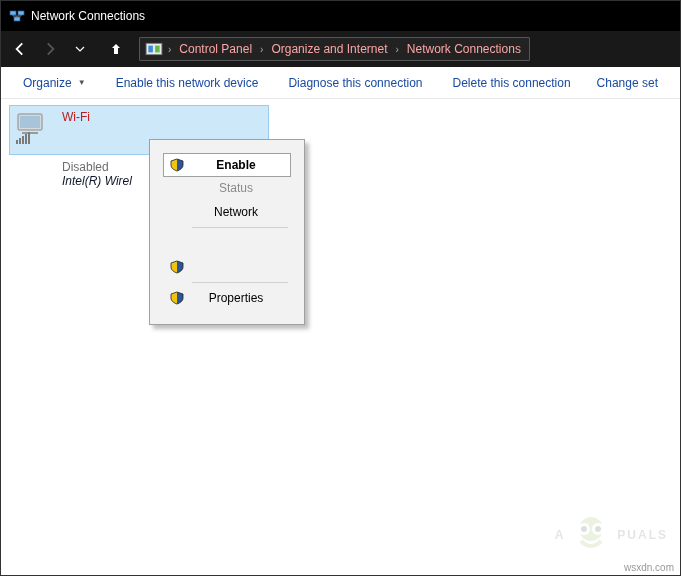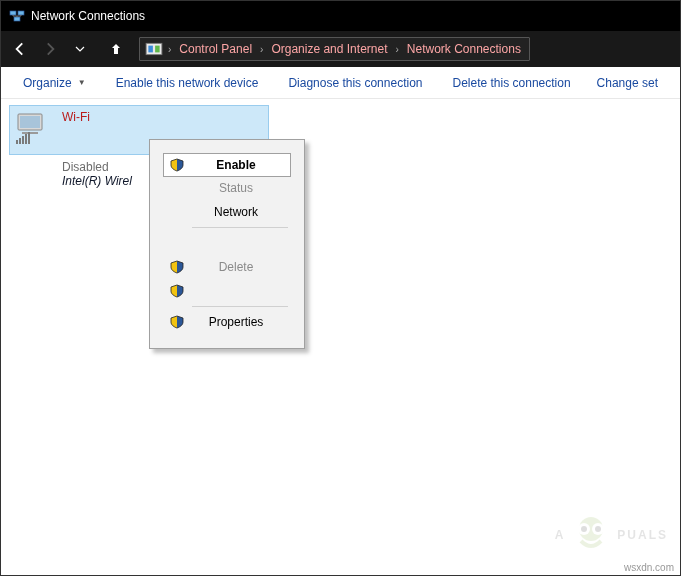--- a/index.html
+++ b/index.html
@@ -172,30 +172,20 @@
       <span class="menu-label">Status</span>
     </div>
     <div class="menu-item">
       <span class="menu-icon"></span>
       <span class="menu-label">Network</span>
     </div>
     <div class="menu-sep"></div>
     <div class="menu-item">
       <span class="menu-icon"></span>
     </div>
-    <div class="menu-item disabled">
-      <span class="menu-icon">
-        <svg class="shield" viewBox="0 0 14 14">
-            <path class="fill-b" d="M7 1 L13 3 v4 c0 3 -3 5 -6 6 z"></path>
-            <path class="fill-y" d="M7 1 L1 3 v4 c0 3 3 5 6 6 z"></path>
-            <path class="out" d="M7 1 L13 3 v4 c0 3 -3 5 -6 6 c-3 -1 -6 -3 -6 -6 v-4 z"></path>
-          </svg>
-      </span>
-      <span class="menu-label">Delete</span>
-    </div>
     <div class="menu-item">
       <span class="menu-icon">
         <svg class="shield" viewBox="0 0 14 14">
             <path class="fill-b" d="M7 1 L13 3 v4 c0 3 -3 5 -6 6 z"></path>
             <path class="fill-y" d="M7 1 L1 3 v4 c0 3 3 5 6 6 z"></path>
             <path class="out" d="M7 1 L13 3 v4 c0 3 -3 5 -6 6 c-3 -1 -6 -3 -6 -6 v-4 z"></path>
           </svg>
       </span>
     </div>
     <div class="menu-sep"></div>

